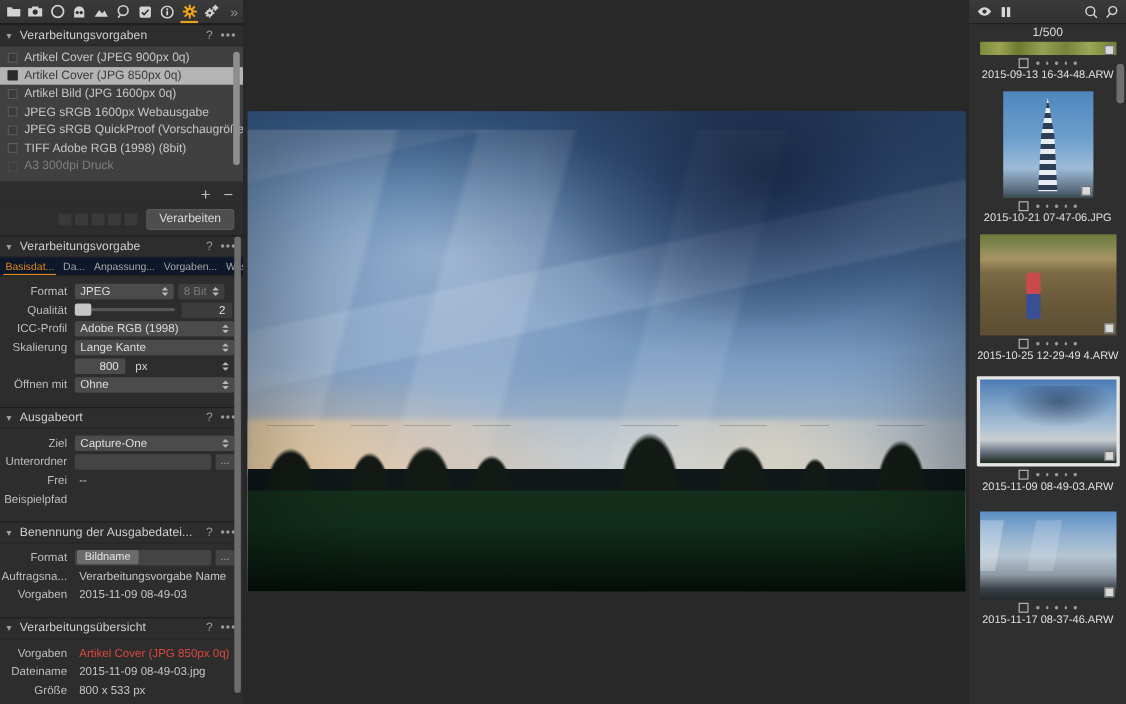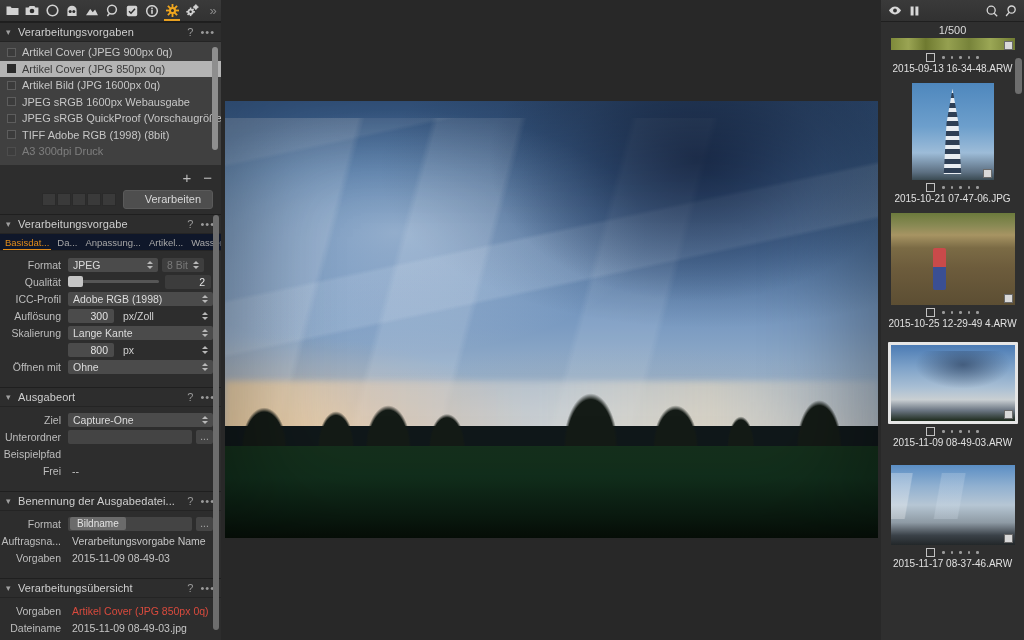--- a/index.html
+++ b/index.html
@@ -90,21 +90,21 @@
   #process-row {
     height: 25px; background: #2d2d2d;
     display: flex; align-items: center; justify-content: flex-end;
     padding: 0 8px 4px 0; gap: 7px;
   }
   #seg-ctl { display: flex; gap: 1px; }
   .seg { width: 14px; height: 13px; background: #3a3a3a; border: 1px solid #2a2a2a; }
   #btn-verarbeiten {
     background: #4e4e4e; border: 1px solid #5a5a5a; border-radius: 3px;
     color: #d8d8d8; font-size: 11px;
-    padding: 2px 11px 3px 21px;
+    padding: 2px 11px 3px 11px;
   }
 
   
   #vv-tabs {
     height: 17px; display: flex; align-items: flex-end;
     background: #0f172a; padding-left: 2px; gap: 2px;
     border-bottom: 1px solid #242424;
   }
   .vv-tab {
     font-size: 9.5px; color: #a8a8a8; padding: 0 3px 2px 3px;
@@ -473,21 +473,21 @@
       <span class="sec-chev">▾</span>
       <span class="sec-title">Verarbeitungsvorgabe</span>
       <span class="sec-help">?</span>
       <span class="sec-dots">•••</span>
     </div>
 
     <div id="vv-tabs">
       <span class="vv-tab active">Basisdat...</span>
       <span class="vv-tab">Da...</span>
       <span class="vv-tab">Anpassung...</span>
-      <span class="vv-tab">Artikel...</span>
+      <span class="vv-tab">Vorgaben...</span>
       <span class="vv-tab">Wasserzeic...</span>
     </div>
 
     <div style="height:5px"></div>
 
     <div class="frow">
       <span class="flabel">Format</span>
       <span class="fctl">
         <span class="select stepper" style="width:90px">JPEG</span>
         <span class="select stepper dim" style="width:42px">8 Bit</span>
@@ -506,27 +506,20 @@
       </span>
     </div>
 
     <div class="frow">
       <span class="flabel">ICC-Profil</span>
       <span class="fctl">
         <span class="select stepper grow">Adobe RGB (1998)</span>
       </span>
     </div>
 
-    <div class="frow">
-      <span class="flabel">Auflösung</span>
-      <span class="fctl">
-        <span class="numfield">300</span>
-        <span class="select stepper grow" style="background:transparent;color:#cfcfcf">px/Zoll</span>
-      </span>
-    </div>
 
     <div class="frow">
       <span class="flabel">Skalierung</span>
       <span class="fctl">
         <span class="select stepper grow">Lange Kante</span>
       </span>
     </div>
 
     <div class="frow">
       <span class="flabel"></span>
@@ -563,30 +556,30 @@
 
     <div class="frow">
       <span class="flabel">Unterordner</span>
       <span class="fctl">
         <span class="textfield"></span>
         <span class="dotsbtn">...</span>
       </span>
     </div>
 
     <div class="frow">
+      <span class="flabel">Frei</span>
+      <span class="fctl">
+        <span class="plainval">--</span>
+      </span>
+    </div>
+
+    <div class="frow">
       <span class="flabel">Beispielpfad</span>
       <span class="fctl">
         <span class="plainval"></span>
-      </span>
-    </div>
-
-    <div class="frow">
-      <span class="flabel">Frei</span>
-      <span class="fctl">
-        <span class="plainval">--</span>
       </span>
     </div>
 
     <div style="height:12px"></div>
 
     <div class="section-head">
       <span class="sec-chev">▾</span>
       <span class="sec-title">Benennung der Ausgabedatei...</span>
       <span class="sec-help">?</span>
       <span class="sec-dots">•••</span>

